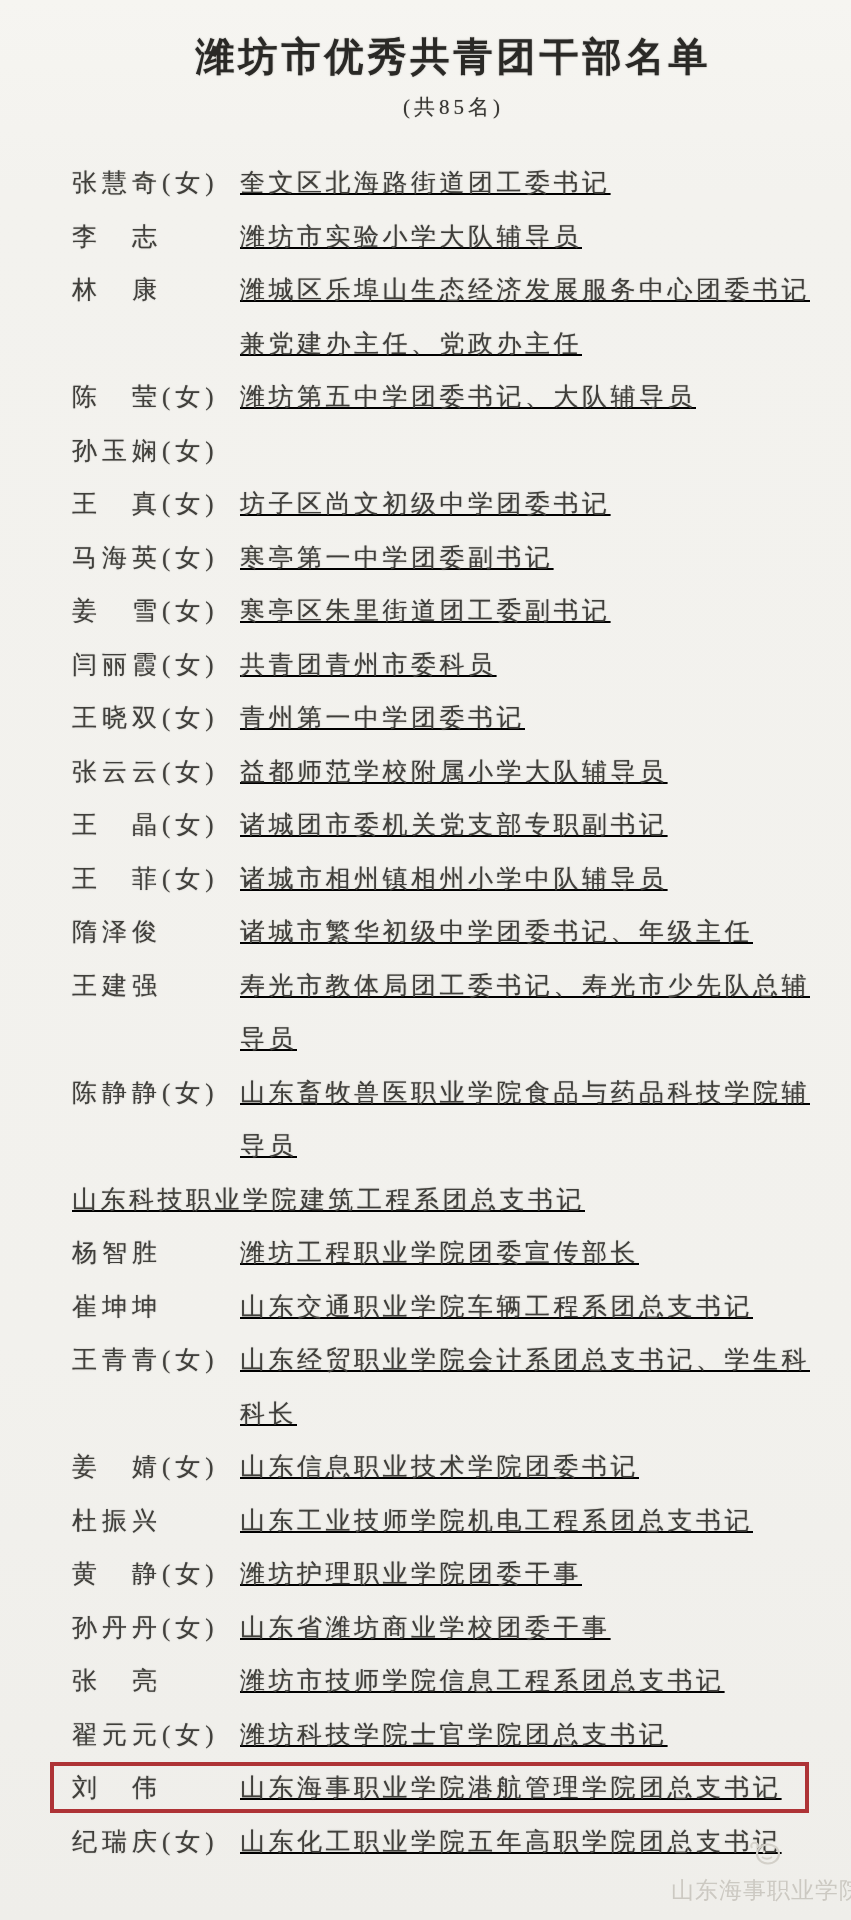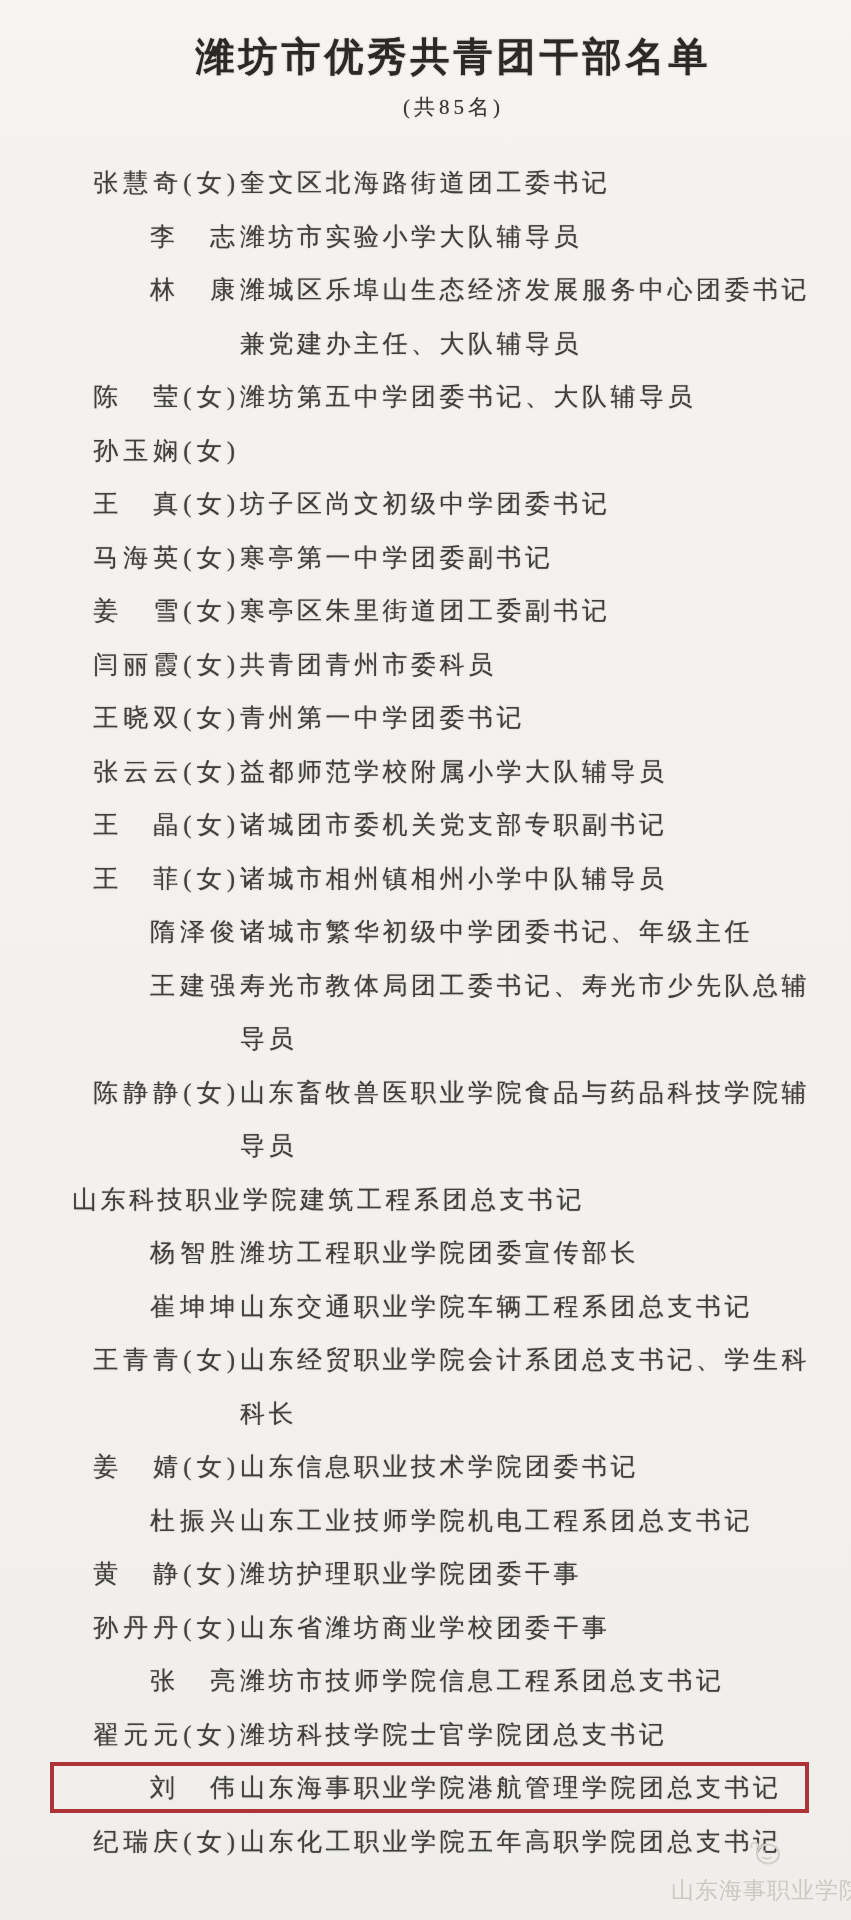--- a/index.html
+++ b/index.html
@@ -44,23 +44,22 @@
   }
   .entry-name {
     width: 168px;
     flex: 0 0 168px;
     font-size: 25px;
     letter-spacing: 5px;
     line-height: 53.5px;
     white-space: nowrap;
     color: #403f3b;
     text-shadow: 0 0 1.2px rgba(64,63,59,0.55);
-    text-align: right;
-  }
-  .entry-pos { flex: 1; }
+  }
+  .entry-pos { flex: 1; text-decoration: underline; }
   .pos-line {
     font-size: 25px;
     letter-spacing: 3.5px;
     line-height: 53.5px;
     white-space: nowrap;
     color: #403f3b;
     text-shadow: 0 0 1.2px rgba(64,63,59,0.55);
   }
   .entry.highlighted::before {
     content: "";
@@ -104,21 +103,21 @@
     <div class="entry-name">李　志</div>
     <div class="entry-pos">
           <div class="pos-line">潍坊市实验小学大队辅导员</div>
         </div>
   </div>
 
   <div class="entry">
     <div class="entry-name">林　康</div>
     <div class="entry-pos">
           <div class="pos-line">潍城区乐埠山生态经济发展服务中心团委书记</div>
-          <div class="pos-line">兼党建办主任、大队辅导员</div>
+          <div class="pos-line">兼党建办主任、党政办主任</div>
         </div>
   </div>
 
   <div class="entry">
     <div class="entry-name">陈　莹(女)</div>
     <div class="entry-pos">
           <div class="pos-line">潍坊第五中学团委书记、大队辅导员</div>
         </div>
   </div>
 

